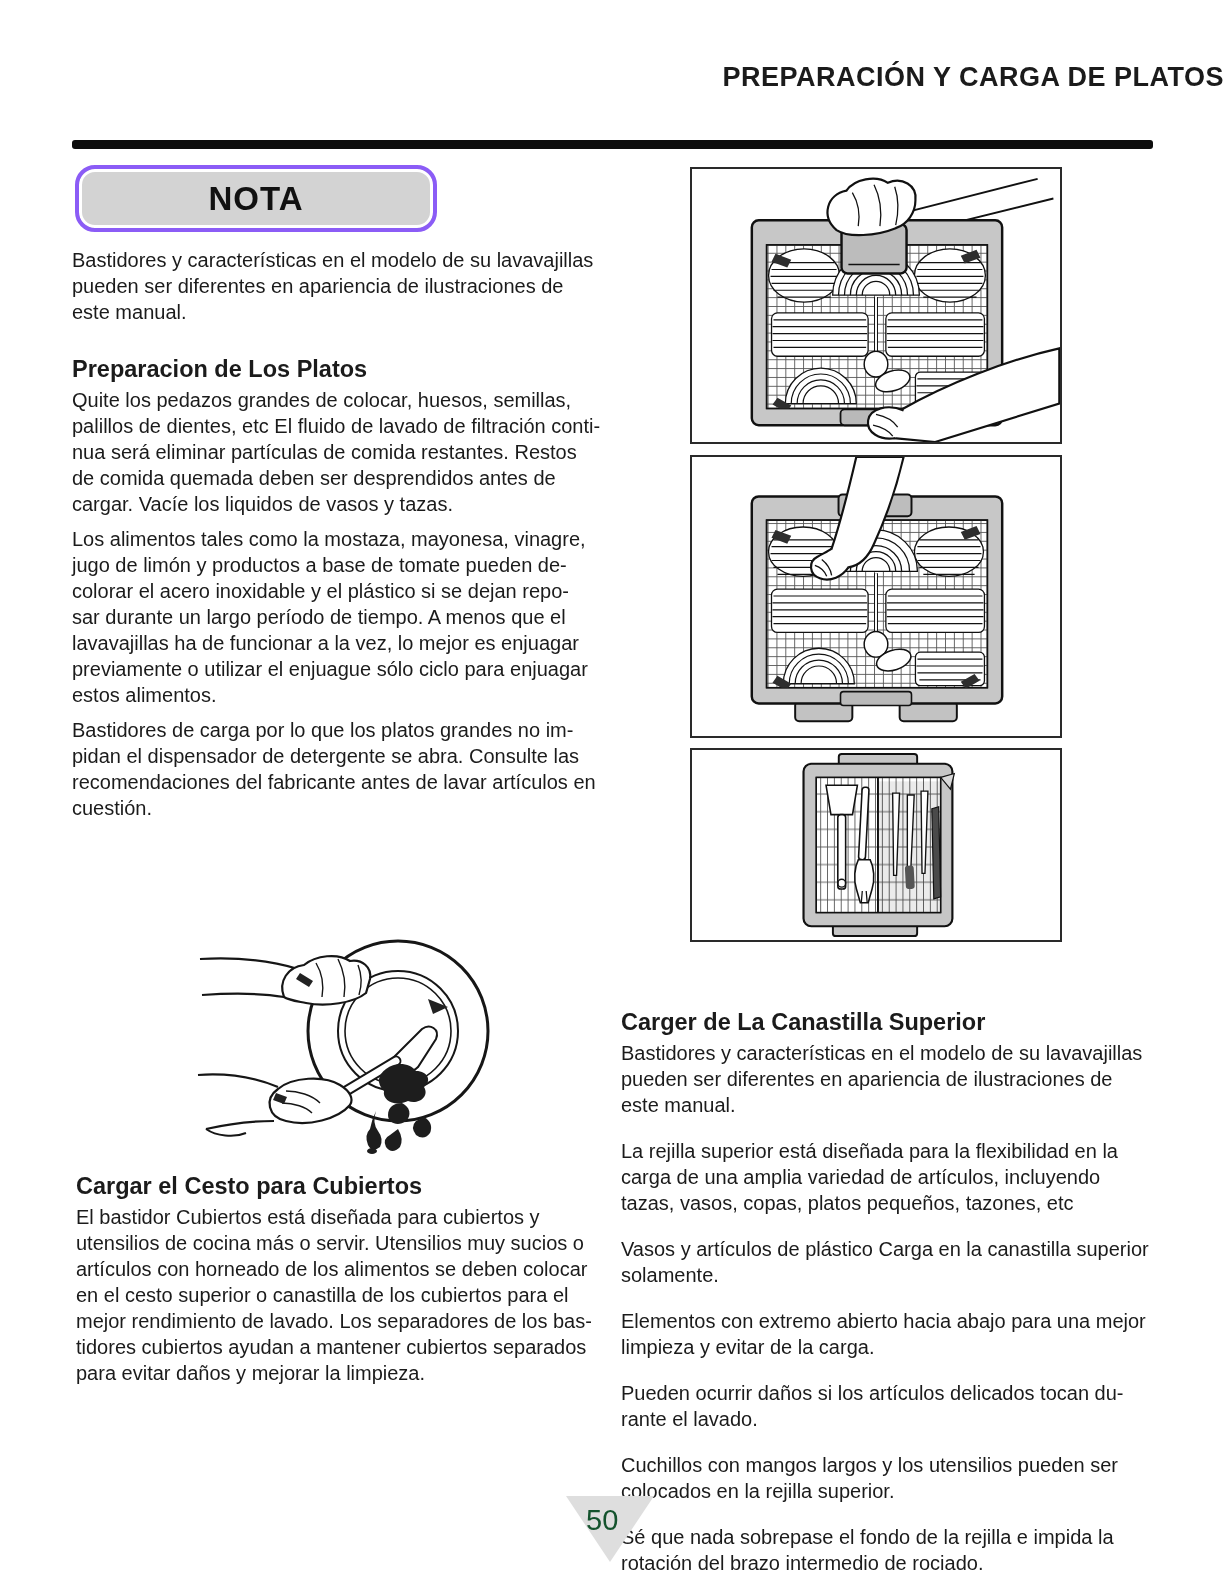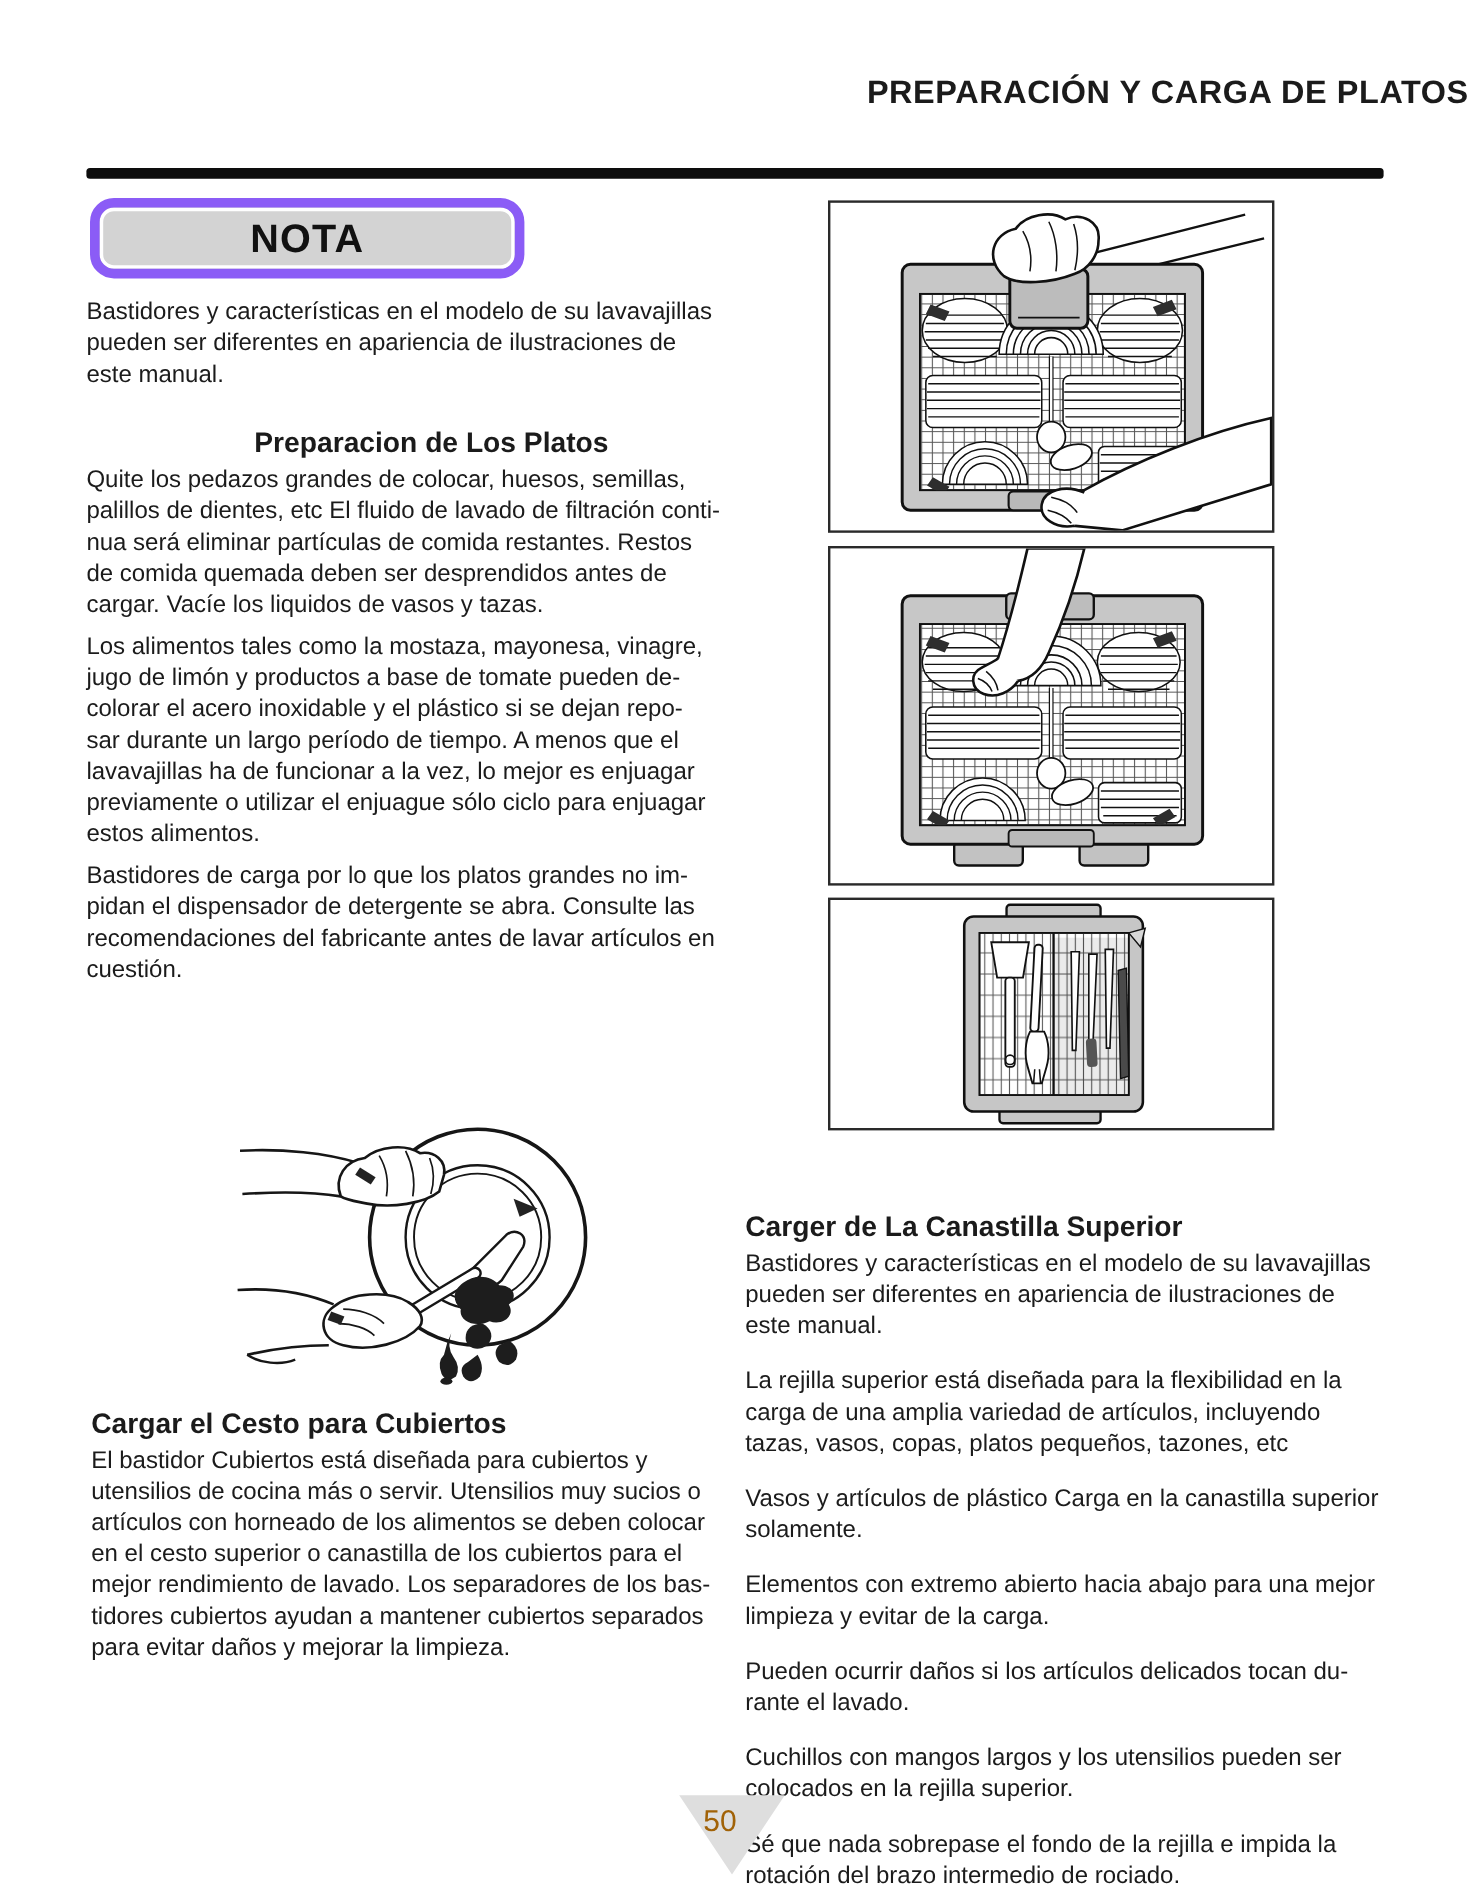--- a/index.html
+++ b/index.html
@@ -6,48 +6,48 @@
   html,body { width:1224px; height:1584px; }
   body { background:#ffffff; font-family:"Liberation Sans", sans-serif; color:#1b1b1b; position:relative; }
   .page { position:absolute; inset:0; background:#fff; overflow:hidden; }
 
   .title { position:absolute; top:62px; left:0; width:100%; text-align:right;
            font-size:27px; font-weight:bold; letter-spacing:.5px; }
   .rule  { position:absolute; top:140px; left:72px; width:1081px; height:9px;
            background:#0d0d0d; border-radius:3px; }
 
   .nota  { position:absolute; left:75px; top:165px; width:362px; height:67px;
-           background:#d3d3d3; border:8px solid #8b5cf6; border-radius:20px;
+           background:#d3d3d3; border:4px solid #8b5cf6; border-radius:20px;
            box-shadow: inset 0 0 0 3px #ffffff;
            display:flex; align-items:center; justify-content:center;
            font-size:33px; font-weight:bold; letter-spacing:1px; color:#111; }
 
   .col-left  { position:absolute; left:72px;  top:247px; width:575px; }
   .col-right { position:absolute; left:621px; top:968px; width:585px;margin-top:40px; }
 
   p.body { font-size:20px; line-height:26px; white-space:pre-line; }
   .col-left  p.body { margin-bottom:9px; }
   .col-right p.body { margin-bottom:20px; }
   h2.sec { font-size:23.5px; line-height:28px; font-weight:bold; margin-bottom:4px; }
-  h2.mt  { margin-top:30px;text-align:center; }
+  h2.mt  { margin-top:30px; }
 
   .fig { position:absolute; border:2px solid #2a2a2a; background:#fff; }
   .fig svg { width:100%; height:100%; display:block; }
   .fig1 { left:690px; top:167px; width:372px; height:277px; }
   .fig2 { left:690px; top:455px; width:372px; height:283px; }
   .fig3 { left:690px; top:748px; width:372px; height:194px; }
   .fig-plate { position:absolute; left:140px; top:933px; width:420px; height:222px; }
   .fig-plate svg { width:100%; height:100%; display:block; }
 
   .cutlery-block { position:absolute; left:76px; top:1172px; width:575px; }
 
   .tri { position:absolute; left:566px; top:1496px; width:0; height:0;
          border-left:44px solid transparent; border-right:44px solid transparent;
          border-top:66px solid #dedede; }
-  .pagenum { position:absolute; left:586px; top:1504px; font-size:25px; color:#a16207; }
+  .pagenum { position:absolute; left:586px; top:1504px; font-size:29px; color:#14532d; }
 </style>
 </head>
 <body>
 
 <div class="page">
 
   <h1 class="title">PREPARACIÓN Y CARGA DE PLATOS</h1>
   <div class="rule"></div>
 
   <div class="nota">

